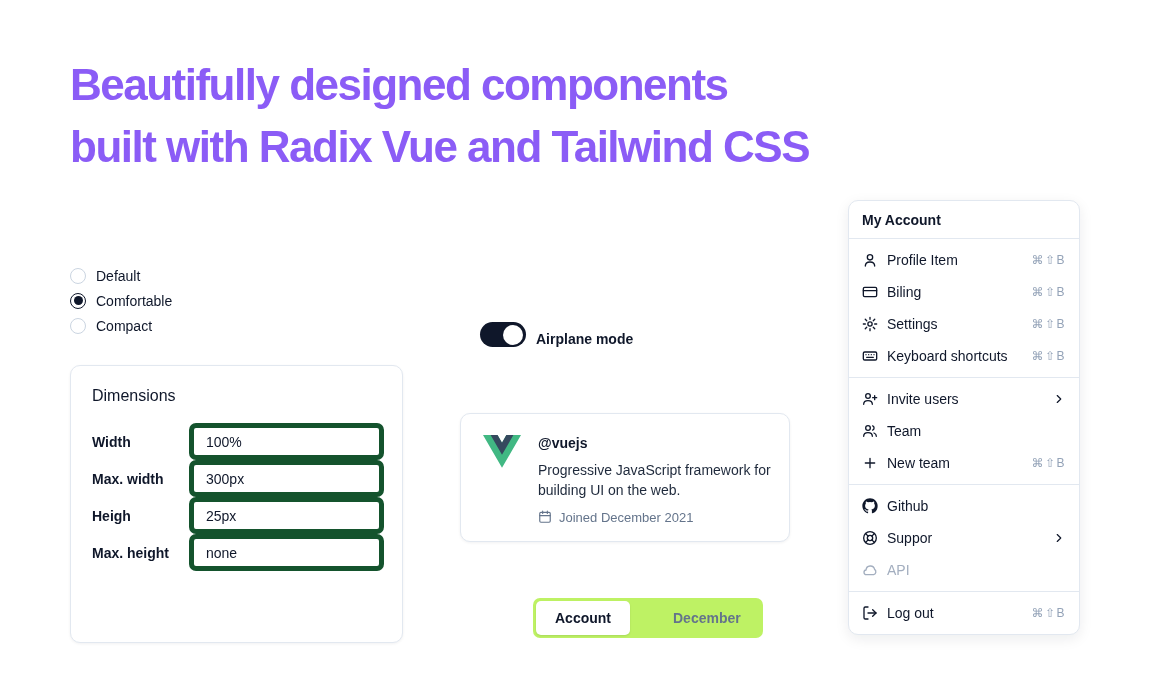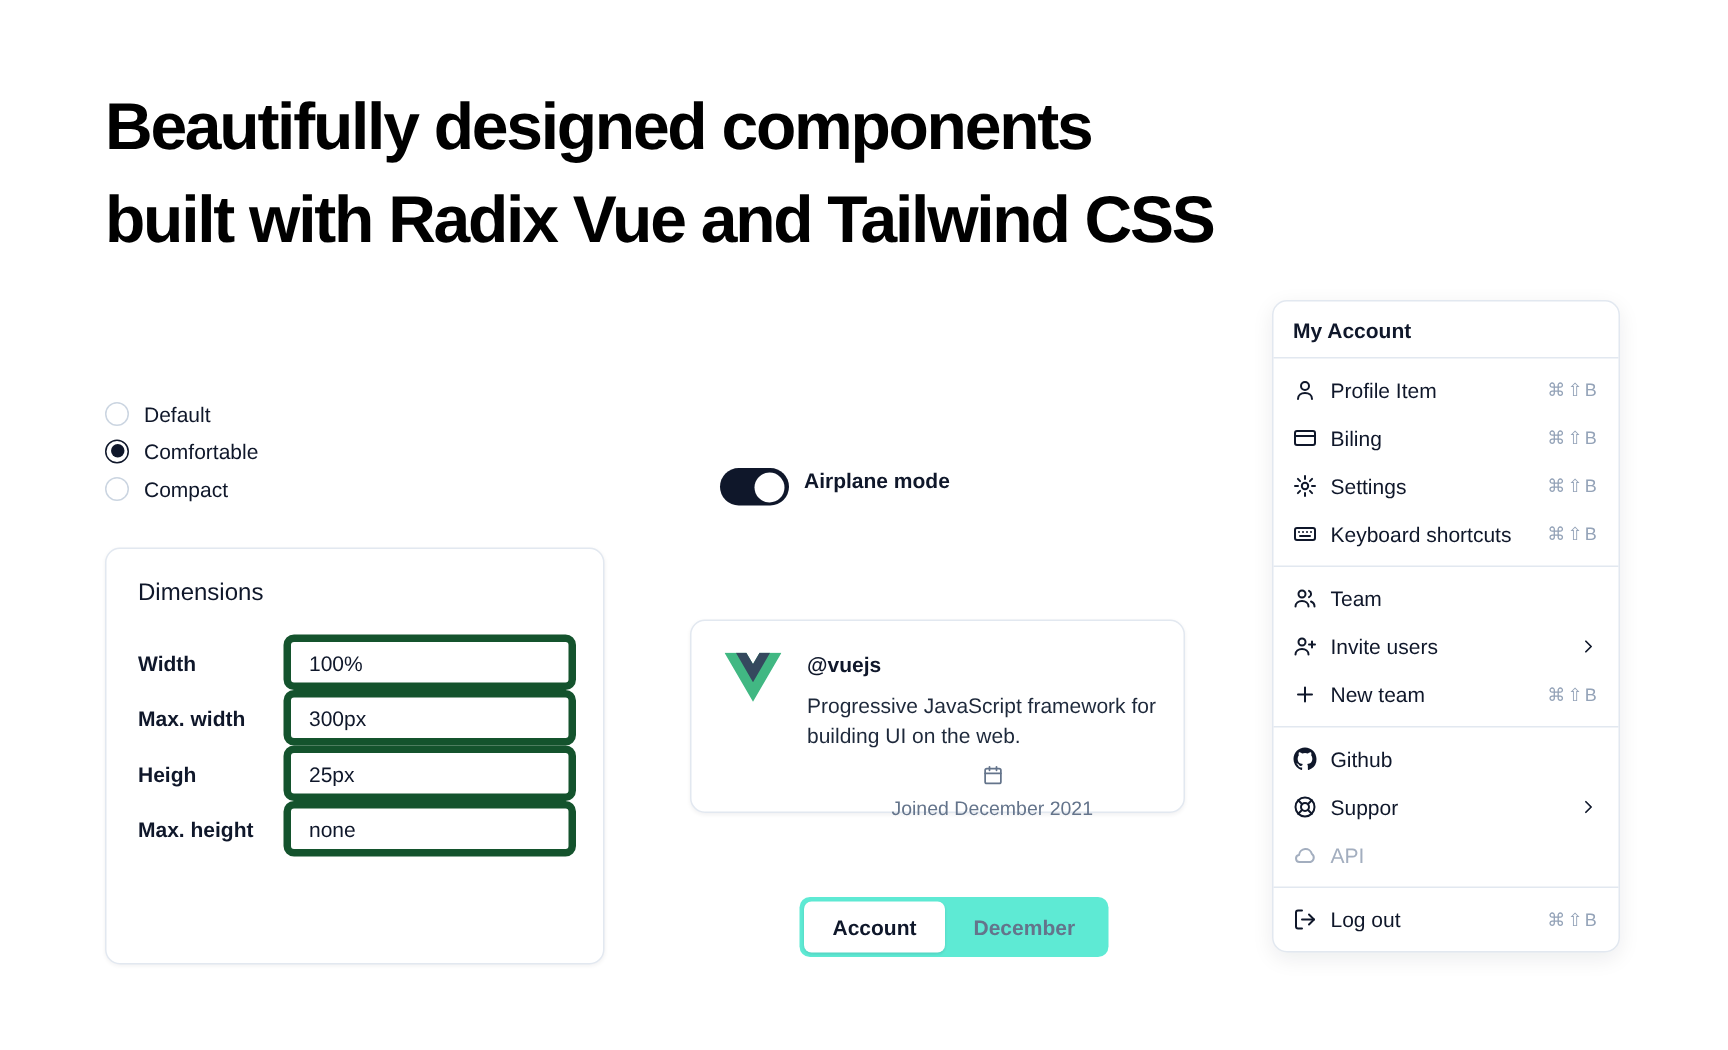--- a/index.html
+++ b/index.html
@@ -2,21 +2,21 @@
 <html><head>
 <meta charset="utf-8">
 <style>
   * { margin:0; padding:0; box-sizing:border-box; }
   html,body { background:#fff; }
   body { font-family:"Liberation Sans", sans-serif; color:#0f172a; }
   .canvas { position:relative; width:1152px; height:700px; background:#ffffff; overflow:hidden; }
 
   
   .heading { position:absolute; left:70px; top:54px; font-size:44px; font-weight:800;
-             letter-spacing:-1.5px; line-height:1.42; color:#000000; }
+             letter-spacing:-1.5px; line-height:1.42; color:#8b5cf6; }
 
   
   .radio-group { position:absolute; left:70px; top:267px; display:flex; flex-direction:column; gap:8px; }
   .radio-item { display:flex; align-items:center; gap:10px; font-size:14px; color:#0f172a; cursor:pointer; height:17px; }
   .radio-circle { width:16px; height:16px; border-radius:50%; border:1.5px solid #cbd5e1; background:#fff;
                   display:flex; align-items:center; justify-content:center; flex:none; }
   .radio-item.checked .radio-circle { border-color:#0f172a; }
   .radio-item.checked .radio-circle::after { content:""; width:9px; height:9px; border-radius:50%; background:#0f172a; }
 
   
@@ -26,41 +26,41 @@
   .dim-card { position:absolute; left:70px; top:365px; width:333px; height:278px; padding:21px 18px 20px 21px; }
   .dim-title { font-size:16px; font-weight:400; color:#0f172a; }
   .dim-sub { font-size:14px; color:#94a3b8; margin-top:7px; }
   .dim-fields { margin-top:18px; display:flex; flex-direction:column; }
   .dim-row { display:flex; align-items:center; }
   .dim-label { font-size:14px; font-weight:600; color:#0f172a; flex:1; }
   .field-input { width:195px; height:37px; border:5px solid #14532d; border-radius:7px; padding:0 12px;
                  font-size:14px; color:#0f172a; font-family:inherit; outline:none; background:#fff; }
 
   
-  .airplane-row { position:absolute; left:480px; top:312px; display:flex; align-items:flex-start; gap:10px; }
+  .airplane-row { position:absolute; left:480px; top:322px; display:flex; align-items:flex-end; gap:10px; }
   .switch { width:46px; height:25px; border-radius:13px; background:#0f172a; position:relative; cursor:pointer; flex:none; }
   .switch-knob { position:absolute; top:2.5px; right:3px; width:20px; height:20px; border-radius:50%; background:#fff; }
   .switch-label { font-size:14px; font-weight:600; color:#0f172a; }
 
   
   .continue-btn { position:absolute; left:673px; top:318px; width:97px; height:40px; background:#0f172a; color:#fff;
                   border:none; border-radius:7px; font-size:14px; font-weight:600; font-family:inherit; cursor:pointer; }
 
   
   .vue-card { position:absolute; left:460px; top:413px; width:330px; height:129px; padding:17px 4px 0 22px;
               display:flex; gap:17px; }
   .vue-logo { width:38px; height:33px; flex:none; margin-top:4px; }
   .vue-handle { font-size:14px; font-weight:700; color:#0f172a; margin-top:4px; }
   .vue-desc { font-size:14px; color:#1e293b; line-height:1.45; margin-top:9px; }
-  .vue-joined { display:flex; align-items:center; gap:7px; margin-top:9px; font-size:13px; color:#64748b;flex-direction:column; }
+  .vue-joined { display:flex; align-items:center; gap:7px; margin-top:9px; font-size:13px; color:#64748b; }
   .cal-icon { width:14px; height:14px; }
 
   
-  .tabs { position:absolute; left:533px; top:598px; height:40px; background:#5eead4; border-radius:7px;
-          padding:3px; display:flex; align-items:stretch; }
+  .tabs { position:absolute; left:533px; top:598px; height:40px; background:#bef264; border-radius:7px;
+          padding:3px; display:flex; align-items:stretch;gap:24px; }
   .tab { display:flex; align-items:center; justify-content:center; padding:0 19px; font-size:14px; font-weight:600;
          color:#64748b; border-radius:5px; cursor:pointer; }
   .tab.active { background:#fff; color:#0f172a; box-shadow:0 1px 2px rgba(15,23,42,0.12); }
 
   
   .menu-card { position:absolute; left:848px; top:200px; width:232px; box-shadow:0 4px 14px rgba(15,23,42,0.08); }
   .menu-title { padding:11px 13px 10px 13px; font-size:14px; font-weight:700; color:#0f172a; }
   .menu-sep { height:1px; background:#e2e8f0; }
   .menu-group { padding:5px; }
   .menu-item { display:flex; align-items:center; gap:9px; height:32px; padding:0 8px; border-radius:5px;
@@ -190,37 +190,37 @@
         <span class="mi-shortcut">⌘⇧B</span>
       </div>
     </div>
     <div class="menu-sep"></div>
 
     <div class="menu-group">
       <div class="menu-item">
         <svg class="mi-icon icon-stroke" viewBox="0 0 24 24">
             <circle cx="9" cy="7.5" r="3.5"></circle>
             <path d="M2.5 20c0-3.5 2.9-5.5 6.5-5.5s6.5 2 6.5 5.5"></path>
-            <path d="M16 4.3a3.5 3.5 0 0 1 0 6.4M18 15c2.1.8 3.5 2.5 3.5 5"></path>
-          </svg>
-        <span class="mi-label">Team</span>
-      </div>
-      <div class="menu-item">
-        <svg class="mi-icon icon-stroke" viewBox="0 0 24 24">
-            <circle cx="9" cy="7.5" r="3.5"></circle>
-            <path d="M2.5 20c0-3.5 2.9-5.5 6.5-5.5s6.5 2 6.5 5.5"></path>
             <path d="M19 7v6M16 10h6"></path>
           </svg>
         <span class="mi-label">Invite users</span>
         <svg class="chevron icon-stroke" viewBox="0 0 24 24">
             <path d="M9 6l6 6-6 6"></path>
           </svg>
       </div>
       <div class="menu-item">
         <svg class="mi-icon icon-stroke" viewBox="0 0 24 24">
+            <circle cx="9" cy="7.5" r="3.5"></circle>
+            <path d="M2.5 20c0-3.5 2.9-5.5 6.5-5.5s6.5 2 6.5 5.5"></path>
+            <path d="M16 4.3a3.5 3.5 0 0 1 0 6.4M18 15c2.1.8 3.5 2.5 3.5 5"></path>
+          </svg>
+        <span class="mi-label">Team</span>
+      </div>
+      <div class="menu-item">
+        <svg class="mi-icon icon-stroke" viewBox="0 0 24 24">
             <path d="M12 5v14M5 12h14"></path>
           </svg>
         <span class="mi-label">New team</span>
         <span class="mi-shortcut">⌘⇧B</span>
       </div>
     </div>
     <div class="menu-sep"></div>
 
     <div class="menu-group">
       <div class="menu-item">

